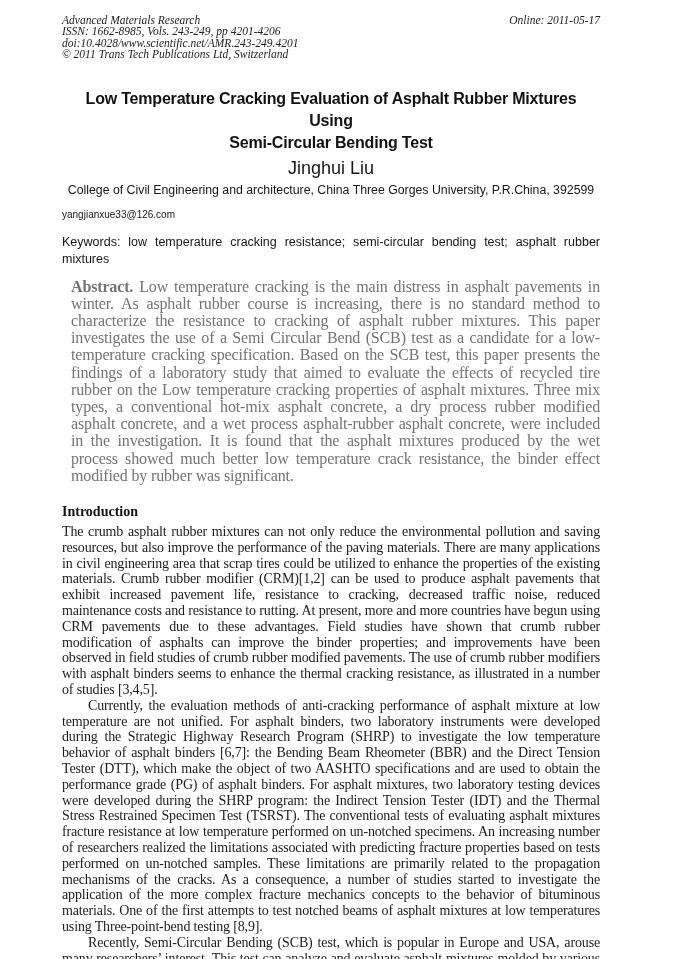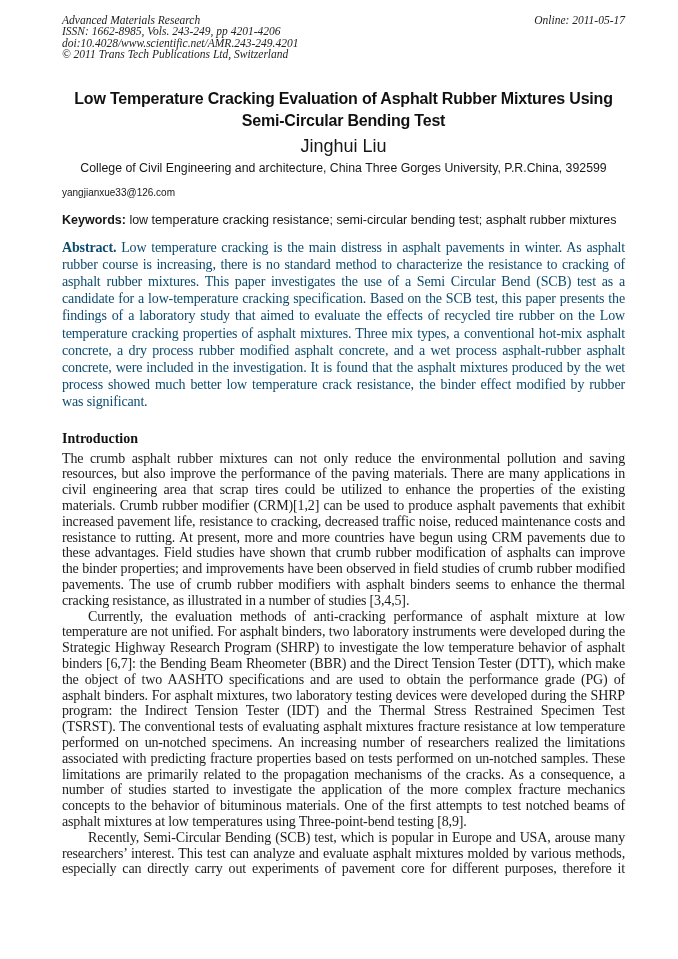--- a/index.html
+++ b/index.html
@@ -2,21 +2,21 @@
 <html><head>
 <meta charset="utf-8">
 <style>
   html, body { margin: 0; padding: 0; background: #ffffff; }
   .page {
     position: relative;
     width: 678px;
     height: 959px;
     background: #ffffff;
     box-sizing: border-box;
-    padding: 0 53px 0 62px;
+    padding: 0 78px 0 62px;
     overflow: hidden;
     color: #1b1b1b;
     font-family: "Liberation Serif", serif;
   }
   
   .pub-header {
     margin-top: 15px;
     display: flex;
     justify-content: space-between;
     align-items: flex-start;
@@ -64,29 +64,29 @@
   }
   
   .keywords {
     margin: 11px 0 0 0;
     font-family: "Liberation Sans", sans-serif;
     font-size: 12.5px;
     line-height: 17px;
     text-align: justify;
     color: #161616;
   }
-  .keywords .kw-label { font-weight: bold; }
+  .keywords .kw-label { font-weight: normal; }
   
   .abstract {
-    margin: 10px 0 0 0;
-    font-size: 14px;
+    margin: 10px 0 0 9px;
+    font-size: 16px;
     line-height: 17.2px;
     letter-spacing: -0.15px;
     text-align: justify;
-    color: #0c4a6e;
+    color: #737373;
   }
   .abstract .abs-label { font-weight: bold; }
   
   .section-heading {
     margin: 19px 0 3px 0;
     font-size: 14px;
     line-height: 18px;
     font-weight: bold;
     color: #111;
   }

